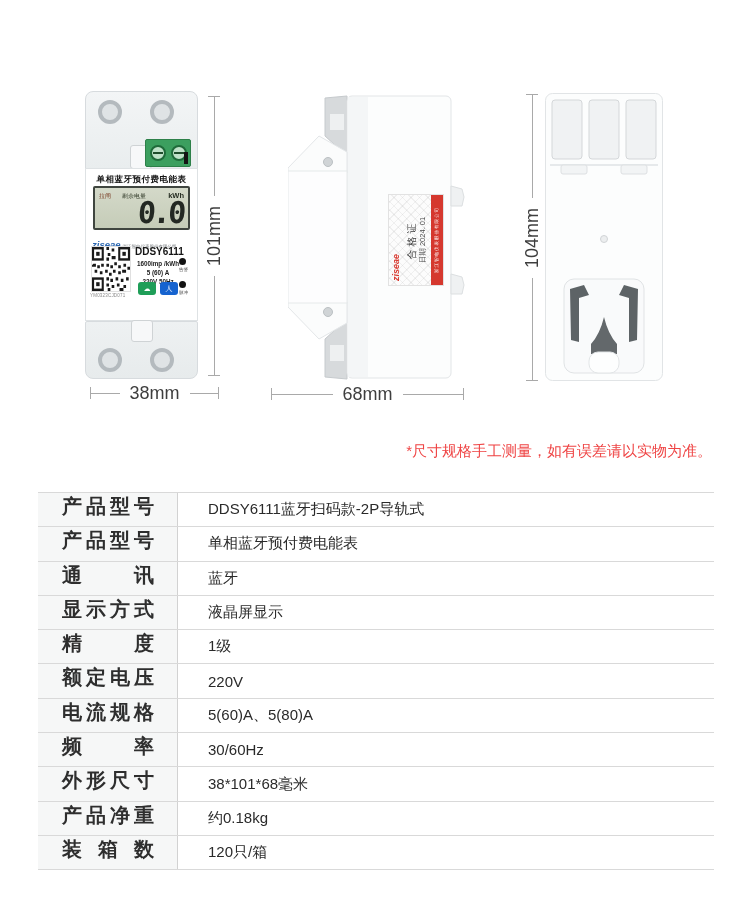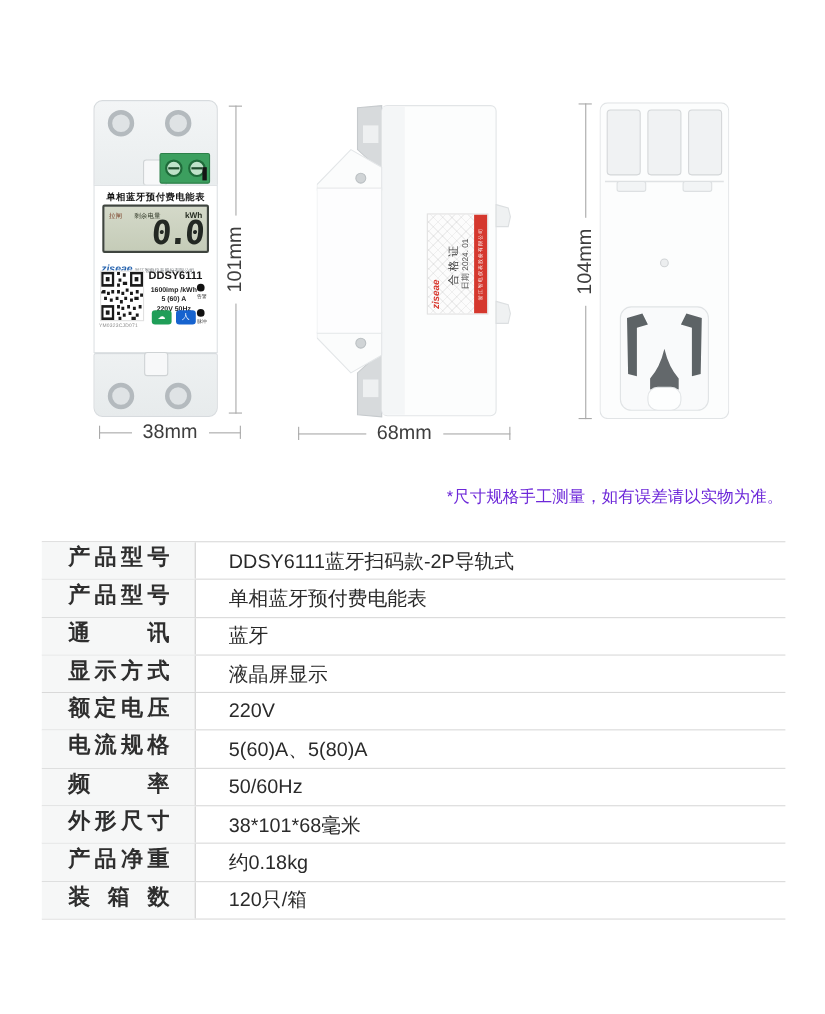--- a/index.html
+++ b/index.html
@@ -83,31 +83,31 @@
   .cert-title { position:absolute; left:0; right:0; top:16px; text-align:center; font-size:10px;
     color:#3c3c3c; letter-spacing:3px; }
   .cert-date { position:absolute; left:0; right:0; top:29px; text-align:center; font-size:7.5px; color:#4a4a4a; }
   .cert-band { position:absolute; left:0; right:0; bottom:0; height:12px; background:#d5382e;
     color:#fff; font-size:4.5px; text-align:center; line-height:12px; letter-spacing:1px; }
 
   
   .back { position:absolute; left:545px; top:57px; width:118px; height:288px; }
 
   
-  .note { position:absolute; right:38px; top:406px; font-size:15px; color:#6d28d9; }
+  .note { position:absolute; right:38px; top:406px; font-size:15px; color:#ef4444; }
 
   
   .spec { position:absolute; left:38px; top:456px; width:676px; border-top:1px solid #d9d9d9; }
   .spec-row { display:flex; height:34.3px; border-bottom:1px solid #d9d9d9; }
   .spec-th { width:140px; background:#f6f7f7; border-right:1px solid #d2d2d2;
     display:flex; align-items:flex-start; padding-left:24px; }
   .spec-th b { display:inline-block; width:92px; font-size:20px; font-weight:bold; color:#2e2e2e;
     text-align:justify; text-align-last:justify; }
   .spec-td { flex:1; display:flex; align-items:center; padding-left:30px;
-    font-size:18px; color:#2a2a2a; }
+    font-size:15px; color:#2a2a2a; }
   svg { display:block; }
 </style>
 </head>
 <body>
 
 <div class="page">
 
   <div class="meter">
     <div class="m-covertop">
       <div class="screw" style="left:12px; top:8px;"></div>
@@ -274,35 +274,41 @@
       <div class="spec-td">蓝牙</div>
     </div>
     <div class="spec-row">
       <div class="spec-th">
           <b>显示方式</b>
         </div>
       <div class="spec-td">液晶屏显示</div>
     </div>
     <div class="spec-row">
       <div class="spec-th">
+          <b>精度</b>
+        </div>
+      <div class="spec-td">1级</div>
+    </div>
+    <div class="spec-row">
+      <div class="spec-th">
           <b>额定电压</b>
         </div>
       <div class="spec-td">220V</div>
     </div>
     <div class="spec-row">
       <div class="spec-th">
           <b>电流规格</b>
         </div>
       <div class="spec-td">5(60)A、5(80)A</div>
     </div>
     <div class="spec-row">
       <div class="spec-th">
           <b>频率</b>
         </div>
-      <div class="spec-td">50/60Hz</div>
+      <div class="spec-td">30/60Hz</div>
     </div>
     <div class="spec-row">
       <div class="spec-th">
           <b>外形尺寸</b>
         </div>
       <div class="spec-td">38*101*68毫米</div>
     </div>
     <div class="spec-row">
       <div class="spec-th">
           <b>产品净重</b>

